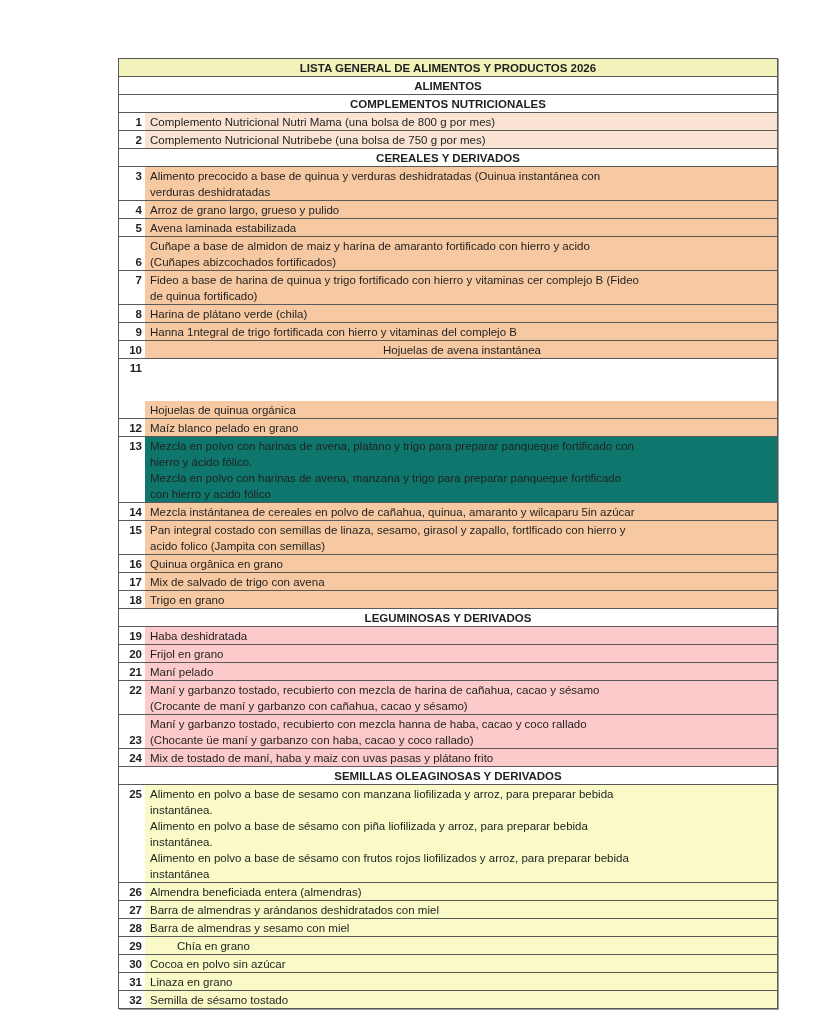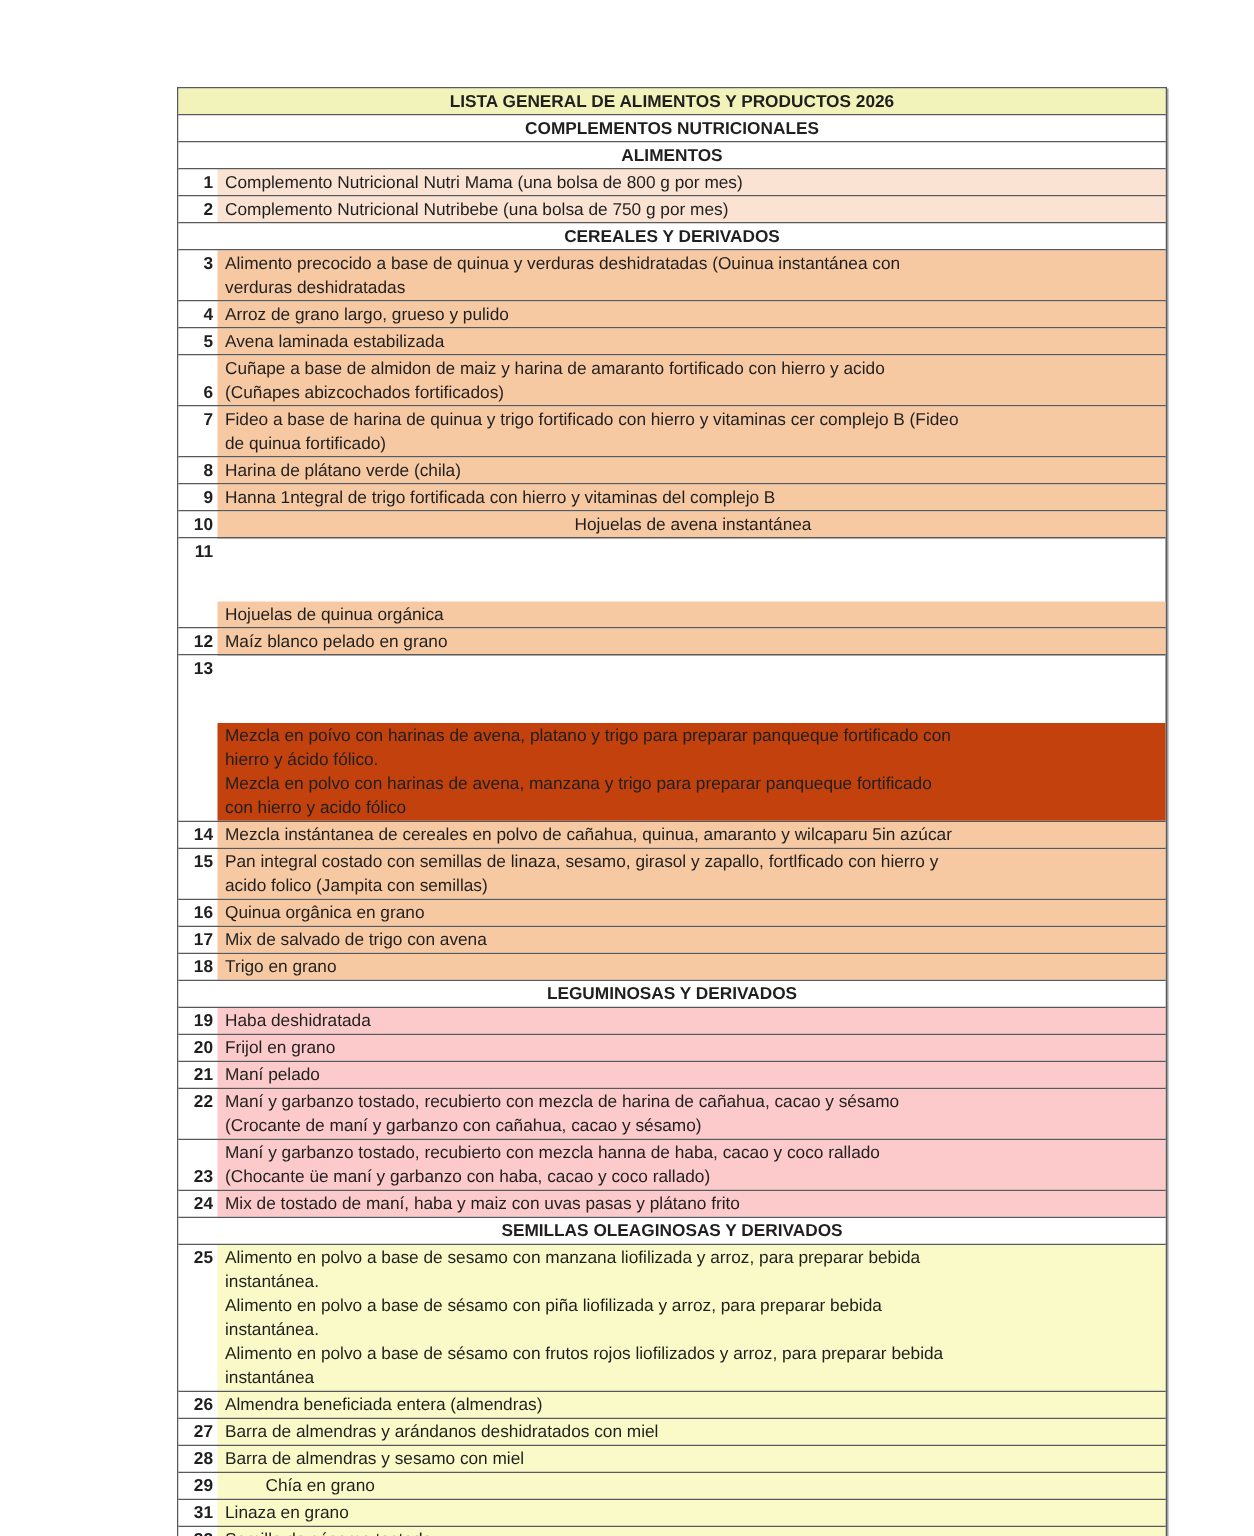--- a/index.html
+++ b/index.html
@@ -65,26 +65,26 @@
 </style>
 </head>
 <body>
 
 <div class="page" style="background: rgb(255, 255, 255);">
   <div class="table" id="tbl">
     <div class="row">
       <div class="cell title-cell">LISTA GENERAL DE ALIMENTOS Y PRODUCTOS 2026</div>
     </div>
     <div class="row">
-        <div class="cell">COMPLEMENTOS NUTRICIONALES</div>
-      </div>
+      <div class="cell">ALIMENTOS</div>
+    </div>
 
   <div class="row">
-      <div class="cell">ALIMENTOS</div>
-    </div>
+        <div class="cell">COMPLEMENTOS NUTRICIONALES</div>
+      </div>
       <div class="row">
         <div class="num">1</div>
         <div class="txt" style="background: rgb(251, 227, 212);">Complemento Nutricional Nutri Mama (una bolsa de 800 g por mes)</div>
       </div>
       <div class="row">
         <div class="num">2</div>
         <div class="txt" style="background: rgb(251, 227, 212);">Complemento Nutricional Nutribebe (una bolsa de 750 g por mes)</div>
       </div>
       <div class="row">
         <div class="cell">CEREALES Y DERIVADOS</div>
@@ -127,21 +127,21 @@
       <div class="row">
         <div class="num">11</div>
         <div class="txt" style="background: rgb(247, 201, 163); margin-top: 42px;">Hojuelas de quinua orgánica</div>
       </div>
       <div class="row">
         <div class="num">12</div>
         <div class="txt" style="background: rgb(247, 201, 163);">Maíz blanco pelado en grano</div>
       </div>
       <div class="row">
         <div class="num">13</div>
-        <div class="txt" style="background: #c2410c; margin-top: 45px;">Mezcla en poívo con harinas de avena, platano y trigo para preparar panqueque fortificado con
+        <div class="txt" style="background: #0f766e;">Mezcla en poívo con harinas de avena, platano y trigo para preparar panqueque fortificado con
 hierro y ácido fólico.
 Mezcla en polvo con harinas de avena, manzana y trigo para preparar panqueque fortificado
 con hierro y acido fólico</div>
       </div>
       <div class="row">
         <div class="num">14</div>
         <div class="txt" style="background: rgb(247, 201, 163);">Mezcla instántanea de cereales en polvo de cañahua, quinua, amaranto y wilcaparu 5in azúcar</div>
       </div>
       <div class="row">
         <div class="num">15</div>
@@ -211,20 +211,24 @@
       </div>
       <div class="row">
         <div class="num">28</div>
         <div class="txt" style="background: rgb(250, 250, 200);">Barra de almendras  y sesamo con miel</div>
       </div>
       <div class="row">
         <div class="num">29</div>
         <div class="txt" style="background: rgb(250, 250, 200); padding-left: 32px;">Chía en grano</div>
       </div>
       <div class="row">
+        <div class="num">30</div>
+        <div class="txt" style="background: rgb(250, 250, 200);">Cocoa en polvo sin azúcar</div>
+      </div>
+      <div class="row">
         <div class="num">31</div>
         <div class="txt" style="background: rgb(250, 250, 200);">Linaza en grano</div>
       </div>
       <div class="row">
         <div class="num">32</div>
         <div class="txt" style="background: rgb(250, 250, 200);">Semilla de sésamo tostado</div>
       </div>
     </div>
 </div>
 

